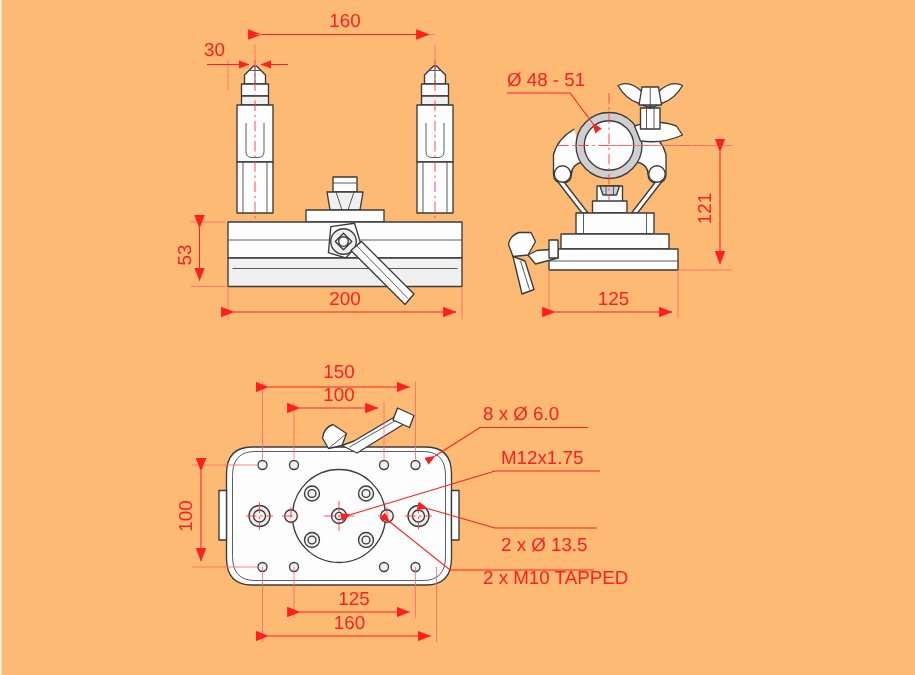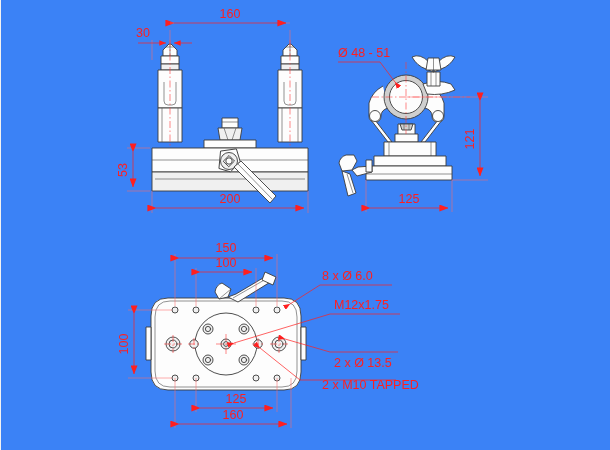--- a/index.html
+++ b/index.html
@@ -7,21 +7,21 @@
     padding: 0;
     background: #ffffff;
   }
   body {
     font-family: "Liberation Sans", sans-serif;
   }
   #stage {
     position: relative;
     width: 610px;
     height: 450px;
-    background: #3b82f6;
+    background: #fdba74;
     overflow: hidden;
   }
   #stage::before {
     content: "";
     position: absolute;
     left: 0; top: 0;
     width: 1px; height: 450px;
     background: #f2f2f2;
   }
   svg { display: block; }

